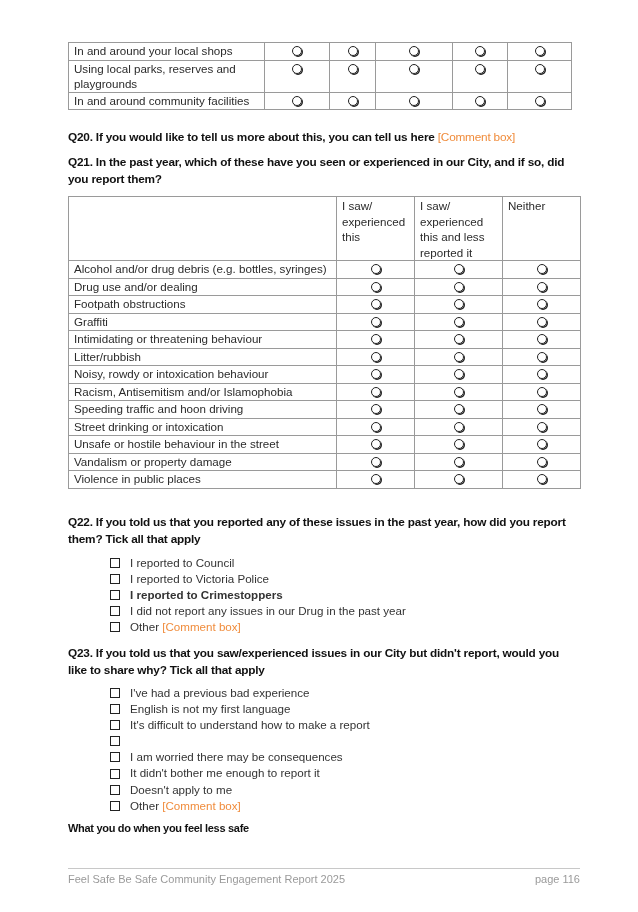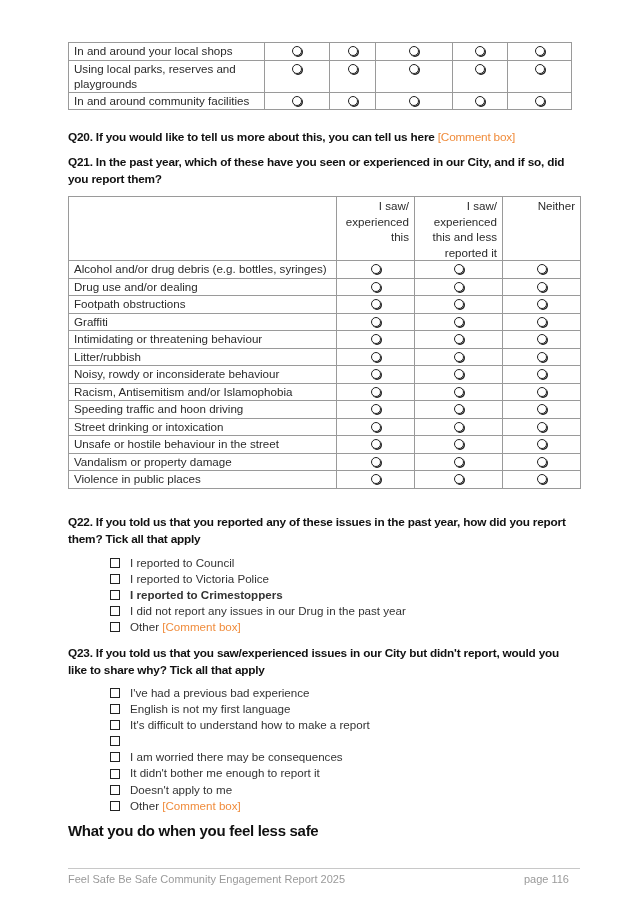--- a/index.html
+++ b/index.html
@@ -9,35 +9,35 @@
 
   table { border-collapse: collapse; table-layout: fixed; }
   td, th { border: 1px solid #9a9a9a; padding: 0 5px; font-size: 11.6px; line-height: 15.5px;
            vertical-align: top; font-weight: normal; color: #2b2b2b; }
   .radio { text-align: center; }
   .radio-glyph { display: inline-block; width: 8px; height: 8px; border: 1.3px solid #222;
                  border-radius: 50%; box-shadow: 1px 1px 0 #222; margin-top: 3px; }
 
   #t1 { position: absolute; top: 42px; left: 0; width: 503px; }
   #t2 { position: absolute; top: 196px; left: 0; width: 512px; }
-  #t2 th { text-align: right; padding-top: 1px; }
+  #t2 th { text-align: left; padding-top: 1px; }
 
   .q { position: absolute; left: 0; width: 512px; font-weight: bold; font-size: 11.8px;
        line-height: 17px; color: #111; letter-spacing: -0.2px; }
   .comment { color: #f08c3c; font-weight: normal; }
 
   .cb-list { position: absolute; left: 22px; list-style: none; margin: 0; padding: 0; }
   .cb-list li { font-size: 11.6px; line-height: 16.1px; height: 16.1px; color: #333; display: flex; align-items: center; padding-left: 20px; }
   .cb { display: inline-block; width: 8px; height: 8px; border: 1.3px solid #222; margin-right: 10px; flex: none; }
 
-  .section-heading { position: absolute; left: 0; top: 822px; font-size: 15px; font-weight: bold;
+  .section-heading { position: absolute; left: 0; top: 822px; font-size: 11px; font-weight: bold;
                      color: #111; letter-spacing: -0.3px; }
   .footer-rule { position: absolute; left: 0; top: 868px; width: 512px; height: 1px; background: #c8c8c8; }
   .footer-left { position: absolute; left: 0; top: 873px; font-size: 11px; color: #9a9a9a; }
-  .footer-right { position: absolute; right: 11px; top: 873px; font-size: 11px; color: #9a9a9a; }
+  .footer-right { position: absolute; right: 0; top: 873px; font-size: 11px; color: #9a9a9a; }
 </style>
 </head>
 <body>
 
 <div class="page">
 
   <table id="t1">
     <colgroup>
         <col style="width:196px">
         <col style="width:65px">
@@ -126,21 +126,21 @@
           <td class="radio"><span class="radio-glyph"></span></td>
           <td class="radio"><span class="radio-glyph"></span></td>
         </tr>
         <tr>
           <td>Litter/rubbish</td>
           <td class="radio"><span class="radio-glyph"></span></td>
           <td class="radio"><span class="radio-glyph"></span></td>
           <td class="radio"><span class="radio-glyph"></span></td>
         </tr>
         <tr>
-          <td>Noisy, rowdy or inconsiderate behaviour</td>
+          <td>Noisy, rowdy or intoxication behaviour</td>
           <td class="radio"><span class="radio-glyph"></span></td>
           <td class="radio"><span class="radio-glyph"></span></td>
           <td class="radio"><span class="radio-glyph"></span></td>
         </tr>
         <tr>
           <td>Racism, Antisemitism and/or Islamophobia</td>
           <td class="radio"><span class="radio-glyph"></span></td>
           <td class="radio"><span class="radio-glyph"></span></td>
           <td class="radio"><span class="radio-glyph"></span></td>
         </tr>

